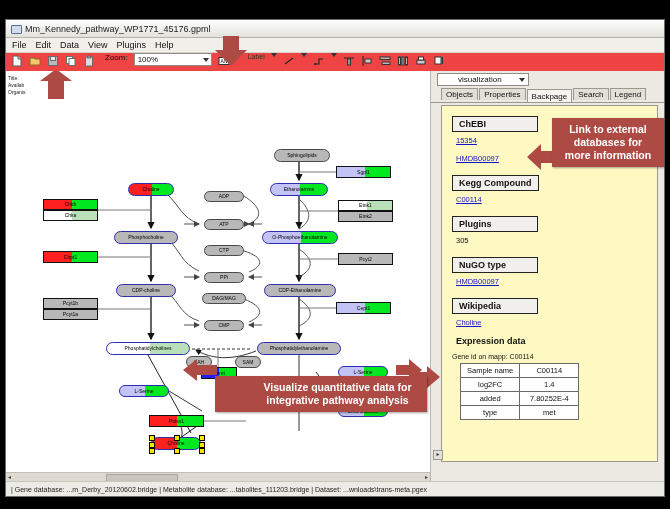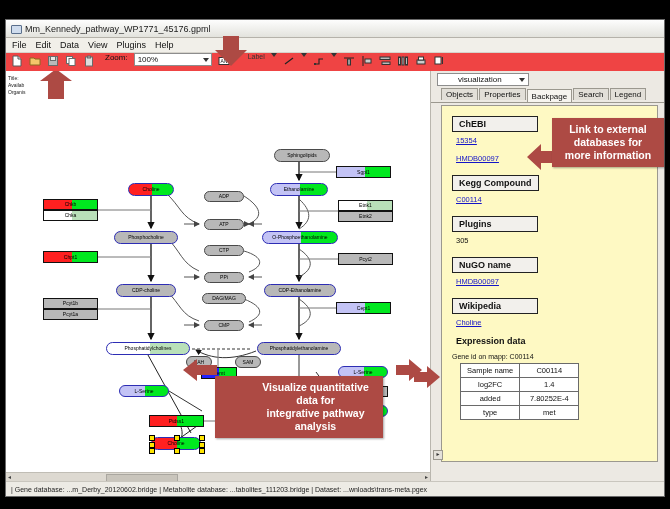--- a/index.html
+++ b/index.html
@@ -392,21 +392,21 @@
               <span>Ptdss1</span>
             </div>
           </div>
 
         <div class="cal-arrow" style="left:30px;top:-2px;">
           <svg width="40" height="30" viewBox="0 0 40 30">
               <path d="M12 30 L12 12 L4 12 L20 0 L36 12 L28 12 L28 30 z" fill="#ad4a44"></path>
             </svg>
         </div>
 
-        <div class="callout" style="left:209px;top:305px;width:168px;padding-left:41px;"><span>Visualize quantitative data  for<br>integrative pathway analysis</span></div>
+        <div class="callout" style="left:209px;top:305px;width:212px;padding-left:41px;"><span>Visualize quantitative data  for<br>integrative pathway analysis</span></div>
 
       </div>
 
       <div class="rightpane">
         <div class="vis-row">
           <span class="vis-combo">
             <span>visualization</span>
             <i class="arw"></i>
           </span>
         </div>
@@ -426,21 +426,21 @@
             <a class="bp-link" href="#">15354</a>
 
             <a class="bp-link" href="#">HMDB00097</a>
 
             <div class="bp-head">Kegg Compound</div>
             <a class="bp-link" href="#">C00114</a>
 
             <div class="bp-head">Plugins</div>
             <span class="bp-val">305</span>
 
-            <div class="bp-head">NuGO name</div>
+            <div class="bp-head">NuGO type</div>
             <a class="bp-link" href="#">HMDB00097</a>
 
             <div class="bp-head">Wikipedia</div>
             <a class="bp-link" href="#">Choline</a>
 
             <div class="exp-title">Expression data</div>
             <div class="geneid">Gene id on mapp: C00114</div>
 
             <table class="exp">
                 <tbody>

